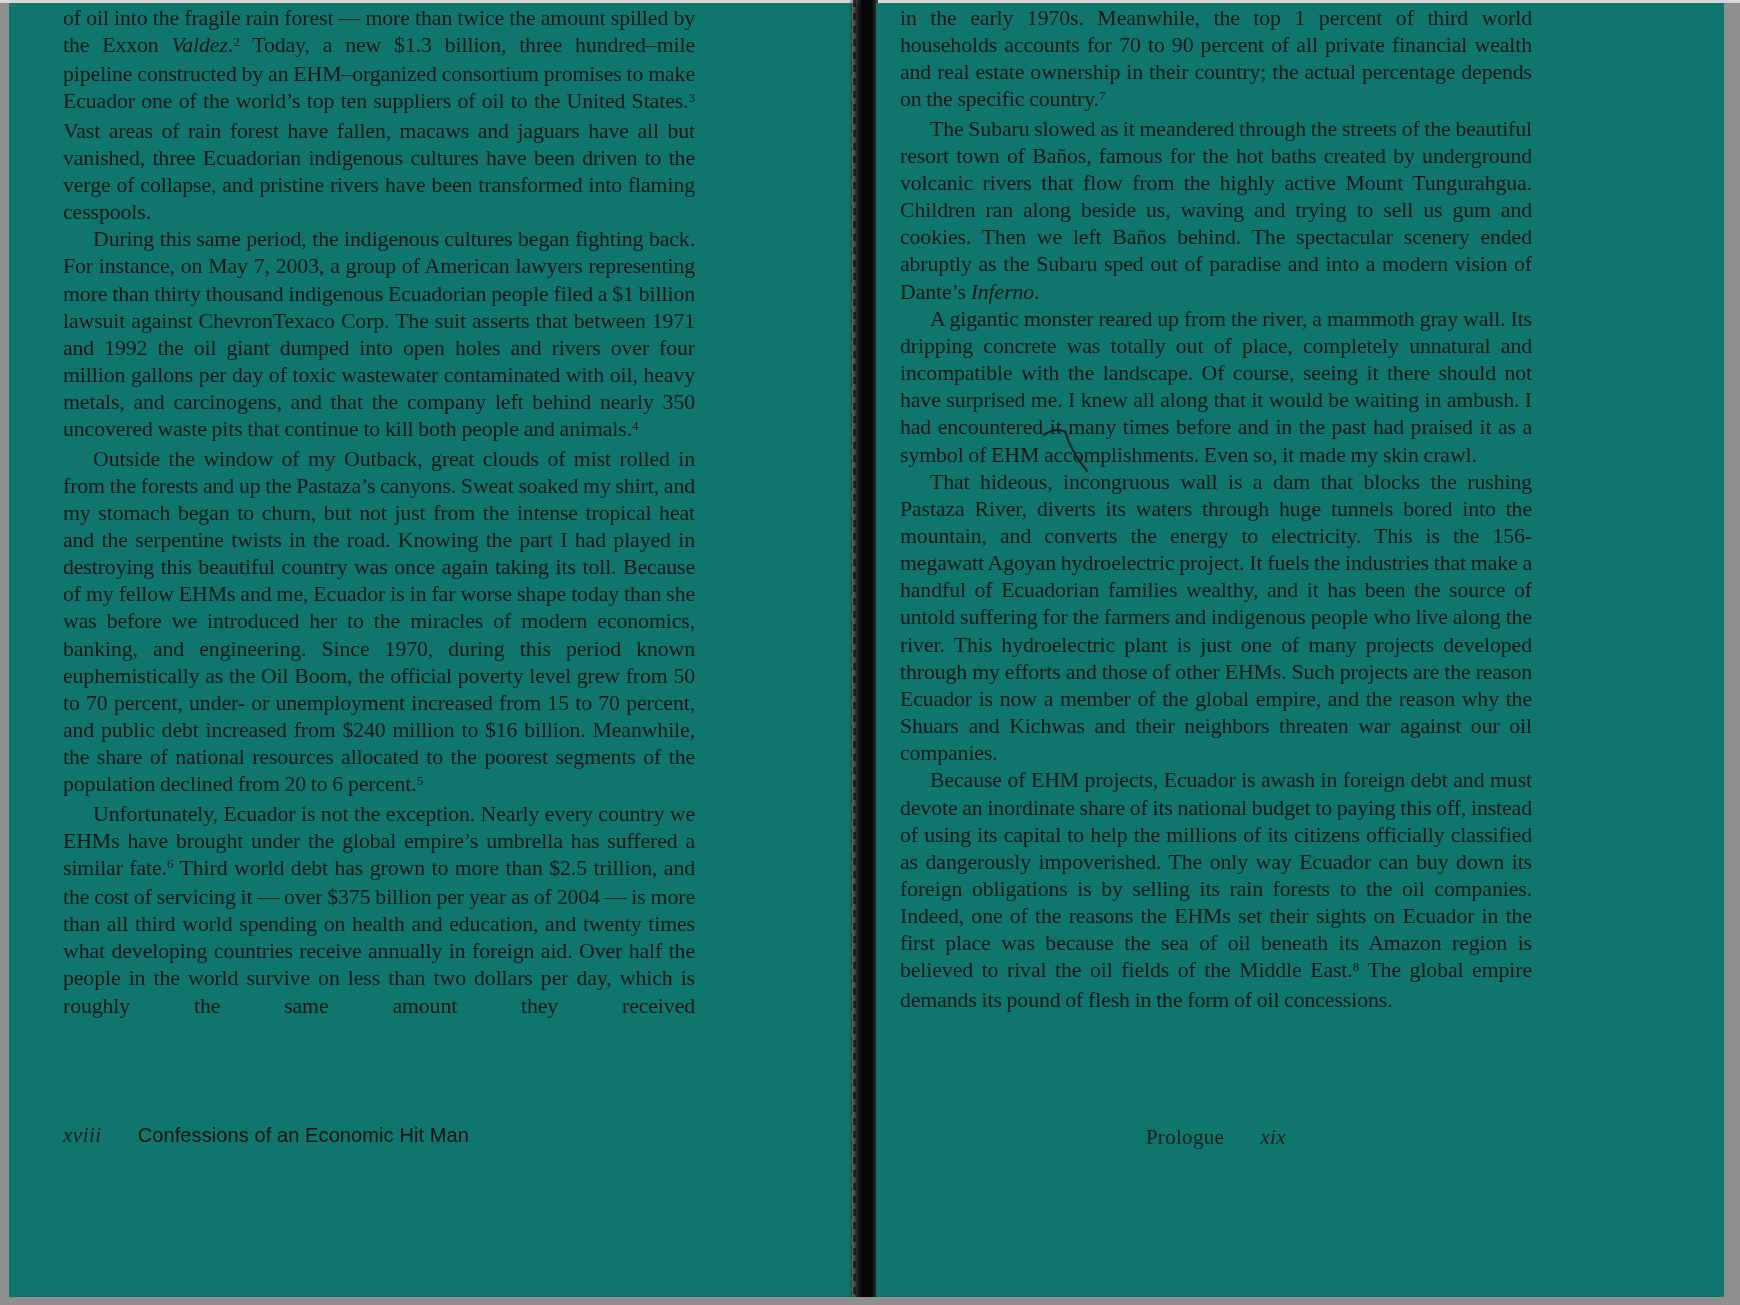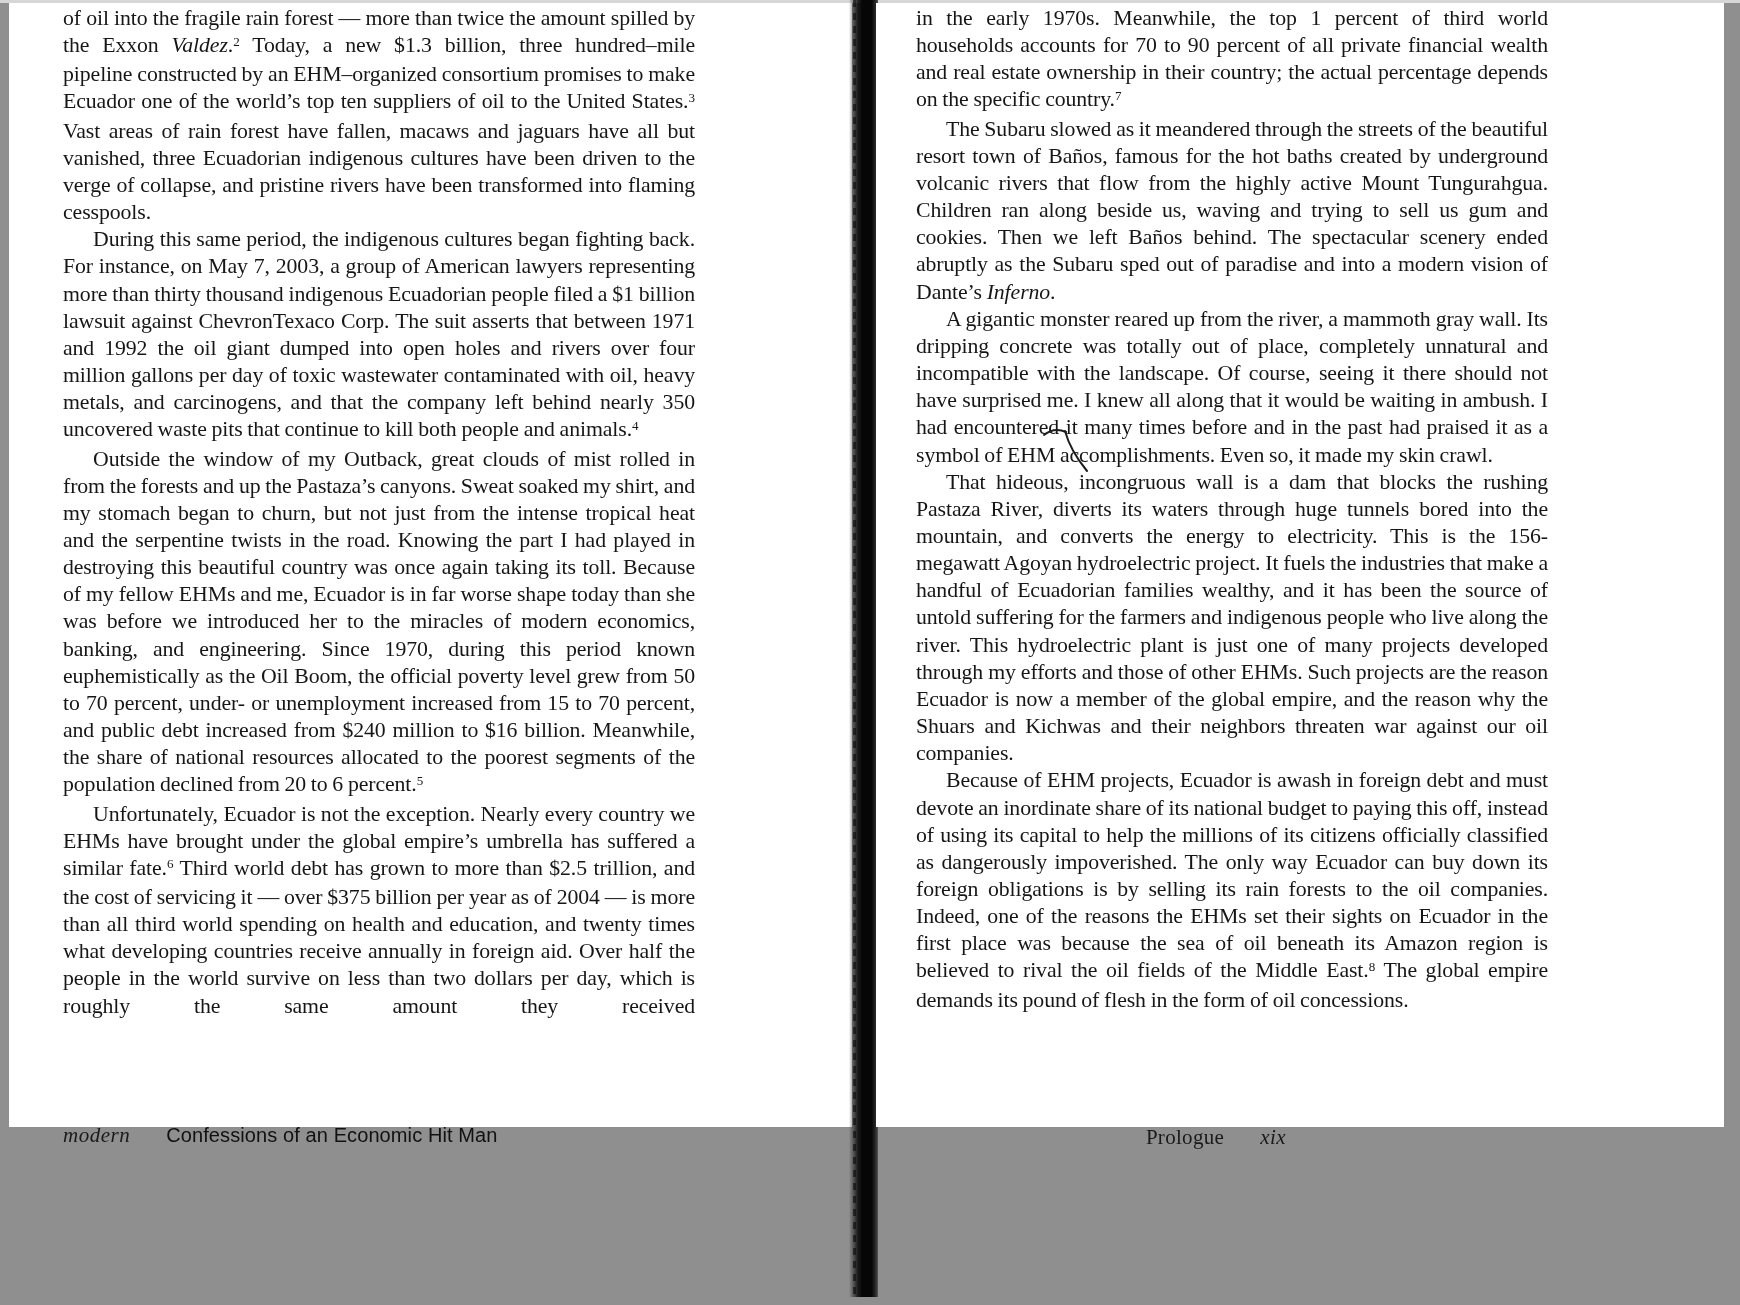--- a/index.html
+++ b/index.html
@@ -3,21 +3,21 @@
 <meta charset="utf-8">
 <style>
   html,body{margin:0;padding:0;}
   body{
     width:1740px;height:1305px;position:relative;overflow:hidden;
     background:#8f8f8f;
     font-family:"Liberation Serif","DejaVu Serif",serif;
   }
   .edge-top{position:absolute;left:0;top:0;width:1740px;height:3px;background:#d7d7d7;}
   .page{
-    position:absolute;top:3px;height:1124px;background:#ffffff;
+    position:absolute;top:3px;height:1294px;background:#0f766e;
   }
   .page-left{left:9px;width:843px;}
   .page-right{left:876px;width:848px;}
   .gutter{
     position:absolute;left:849px;top:0;width:29px;height:1297px;
     background:linear-gradient(90deg,
       rgba(10,10,10,0) 0%,
       rgba(12,12,12,0.35) 12%,
       rgba(8,8,8,0.85) 30%,
       #060606 45%,
@@ -28,21 +28,21 @@
   .gutter:before{
     content:"";position:absolute;left:4px;top:0;width:3px;height:100%;
     background:repeating-linear-gradient(180deg,rgba(0,0,0,0.55) 0 7px,rgba(0,0,0,0) 7px 13px);
   }
   .text-block{
     position:absolute;top:2px;width:632px;
     font-size:21.8px;line-height:27.15px;color:#161616;
     letter-spacing:-0.1px;word-spacing:-0.6px;
   }
   .page-left .text-block{left:54px;}
-  .page-right .text-block{left:40px;}
+  .page-right .text-block{left:24px;}
   .para{margin:0;text-align:justify;}
   .para.indent{text-indent:30px;}
   .para.jlast{text-align-last:justify;}
   .run-italic{font-style:italic;}
   .run-super{font-size:0.6em;position:relative;top:-0.5em;letter-spacing:0;}
   .footer{
     position:absolute;top:1120px;color:#1a1a1a;
   }
   .footer-left{left:54px;display:flex;align-items:baseline;gap:36px;}
   .folio{font-style:italic;font-size:21px;letter-spacing:0.5px;}
@@ -61,21 +61,21 @@
 <div class="edge-top"></div>
 
 <div class="page page-left">
   <div class="text-block">
       <p class="para"><span>of oil into the fragile rain forest — more than twice the amount spilled by the Exxon </span><span class="run-italic">Valdez</span><span>.</span><span class="run-super">2</span><span> Today, a new $1.3 billion, three hundred–mile pipeline constructed by an EHM–organized consortium promises to make Ecuador one of the world’s top ten suppliers of oil to the United States.</span><span class="run-super">3</span><span> Vast areas of rain forest have fallen, macaws and jaguars have all but vanished, three Ecuadorian indigenous cultures have been driven to the verge of collapse, and pristine rivers have been transformed into flaming cesspools.</span></p>
       <p class="para indent"><span>During this same period, the indigenous cultures began fighting back. For instance, on May 7, 2003, a group of American lawyers representing more than thirty thousand indigenous Ecuadorian people filed a $1 billion lawsuit against ChevronTexaco Corp. The suit asserts that between 1971 and 1992 the oil giant dumped into open holes and rivers over four million gallons per day of toxic wastewater contaminated with oil, heavy metals, and carcinogens, and that the company left behind nearly 350 uncovered waste pits that continue to kill both people and animals.</span><span class="run-super">4</span></p>
       <p class="para indent"><span>Outside the window of my Outback, great clouds of mist rolled in from the forests and up the Pastaza’s canyons. Sweat soaked my shirt, and my stomach began to churn, but not just from the intense tropical heat and the serpentine twists in the road. Knowing the part I had played in destroying this beautiful country was once again taking its toll. Because of my fellow EHMs and me, Ecuador is in far worse shape today than she was before we introduced her to the miracles of modern economics, banking, and engineering. Since 1970, during this period known euphemistically as the Oil Boom, the official poverty level grew from 50 to 70 percent, under- or unemployment increased from 15 to 70 percent, and public debt increased from $240 million to $16 billion. Meanwhile, the share of national resources allocated to the poorest segments of the population declined from 20 to 6 percent.</span><span class="run-super">5</span></p>
       <p class="para indent jlast"><span>Unfortunately, Ecuador is not the exception. Nearly every country we EHMs have brought under the global empire’s umbrella has suffered a similar fate.</span><span class="run-super">6</span><span> Third world debt has grown to more than $2.5 trillion, and the cost of servicing it — over $375 billion per year as of 2004 — is more than all third world spending on health and education, and twenty times what developing countries receive annually in foreign aid. Over half the people in the world survive on less than two dollars per day, which is roughly the same amount they received</span></p>
     </div>
   <div class="footer footer-left">
-    <span class="folio">modern</span>
+    <span class="folio">xviii</span>
     <span class="running-title">Confessions of an Economic Hit Man</span>
   </div>
 </div>
 
 <div class="gutter"></div>
 
 <div class="page page-right">
   <div class="text-block">
       <p class="para"><span>in the early 1970s. Meanwhile, the top 1 percent of third world households accounts for 70 to 90 percent of all private financial wealth and real estate ownership in their country; the actual percentage depends on the specific country.</span><span class="run-super">7</span></p>
       <p class="para indent"><span>The Subaru slowed as it meandered through the streets of the beautiful resort town of Baños, famous for the hot baths created by underground volcanic rivers that flow from the highly active Mount Tungurahgua. Children ran along beside us, waving and trying to sell us gum and cookies. Then we left Baños behind. The spectacular scenery ended abruptly as the Subaru sped out of paradise and into a modern vision of Dante’s </span><span class="run-italic">Inferno</span><span>.</span></p>

